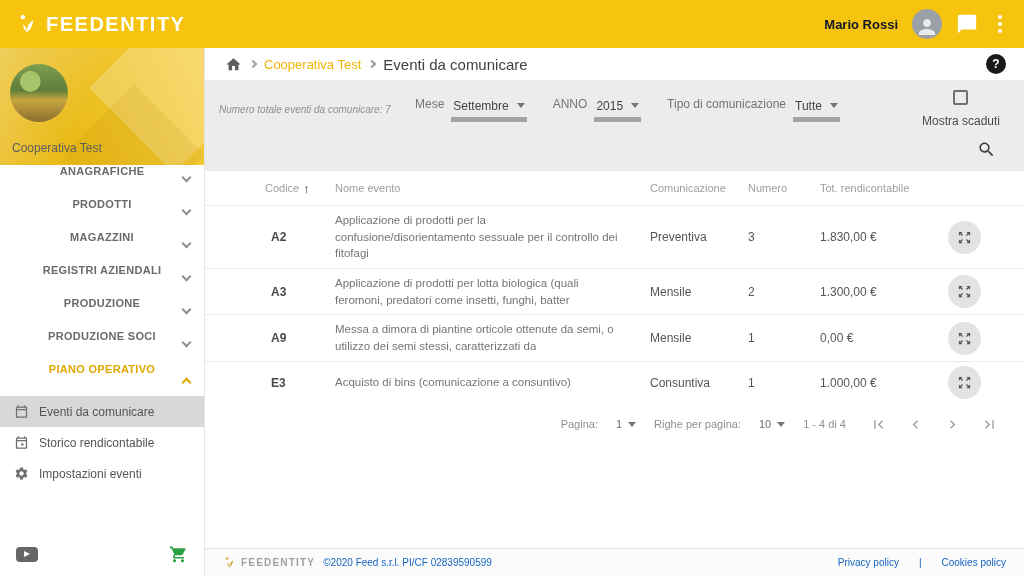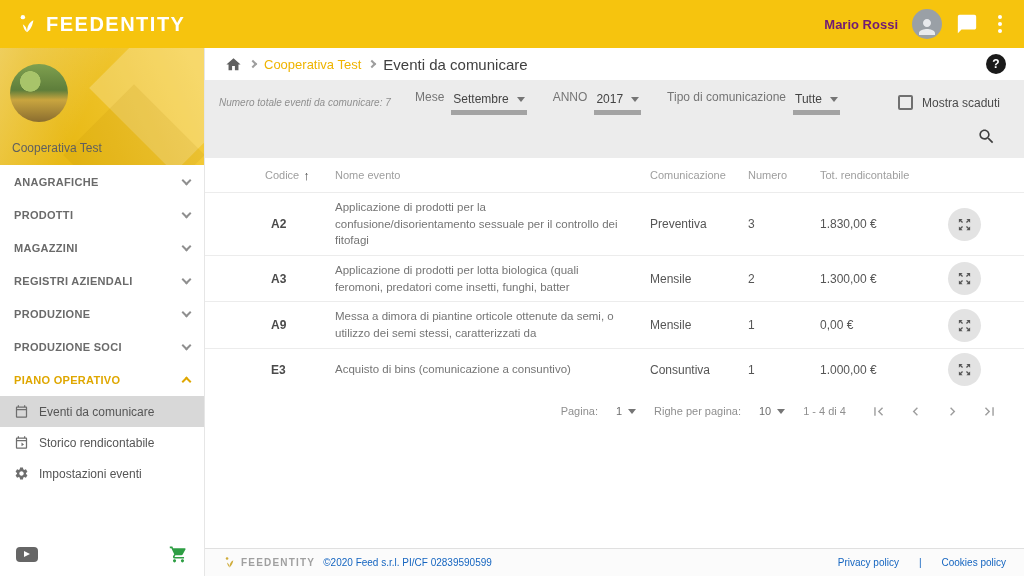--- a/index.html
+++ b/index.html
@@ -5,21 +5,21 @@
   * { margin:0; padding:0; box-sizing:border-box; }
   html,body { width:1024px; height:576px; font-family:"Liberation Sans","DejaVu Sans",sans-serif; background:#fff; overflow:hidden; }
   .app { position:relative; width:1024px; height:576px; display:flex; flex-direction:column; }
 
   
   .topbar { height:48px; background:#f6c40e; display:flex; align-items:center; padding:0 16px; flex:0 0 auto; }
   .brand { display:flex; align-items:center; gap:8px; color:#fff; }
   .brand svg { width:22px; height:22px; fill:#fff; }
   .brand-text { font-size:20px; font-weight:700; letter-spacing:1.5px; color:#fff; }
   .topbar-right { margin-left:auto; display:flex; align-items:center; gap:14px; }
-  .user-name { color:#701a75; font-size:13px; font-weight:700; }
+  .user-name { color:#0f172a; font-size:13px; font-weight:700; }
   .avatar { width:30px; height:30px; border-radius:50%; background:#9aa0a6; display:flex; align-items:flex-end; justify-content:center; overflow:hidden; }
   .avatar svg { width:24px; height:24px; fill:#e8eaed; }
   .chat-icon svg { width:22px; height:22px; fill:#fff; display:block; }
   .dots { display:flex; flex-direction:column; gap:3px; padding:2px 6px; cursor:pointer; }
   .dots i { width:4px; height:4px; border-radius:50%; background:#fff; display:block; }
 
   .body { display:flex; flex:1 1 auto; min-height:0; }
 
   
   .sidebar { width:205px; flex:0 0 205px; background:#fff; display:flex; flex-direction:column; border-right:1px solid #e6e6e6; }
@@ -28,21 +28,21 @@
       linear-gradient(245deg, rgba(255,255,255,.18) 5%, rgba(140,100,0,.10) 70%),
       #f3c318; flex:0 0 auto; overflow:hidden; }
   .side-photo:before { content:""; position:absolute; right:-30px; top:-20px; width:120px; height:120px; background:rgba(255,255,255,.22); transform:rotate(45deg); }
   .side-photo:after { content:""; position:absolute; right:20px; bottom:-40px; width:100px; height:100px; background:rgba(180,130,0,.12); transform:rotate(45deg); }
   .photo-circle { position:absolute; left:10px; top:16px; width:58px; height:58px; border-radius:50%;
       background: radial-gradient(circle at 35% 30%, #a8c46a 0 18%, transparent 19%),
       linear-gradient(180deg,#7fa04f 0%, #5e7e3b 45%, #c9a53f 62%, #8a6d2f 100%); z-index:2; }
   .company { position:absolute; left:12px; bottom:10px; font-size:12px; color:#5f5f5f; z-index:2; }
 
   .side-menu { flex:1 1 auto; overflow:hidden; }
-  .menu-item { height:33px; display:flex; align-items:center; padding:0 14px; cursor:pointer; }
+  .menu-item { height:33px; display:flex; align-items:center; padding:0 14px; cursor:pointer;flex-direction:column; }
   .menu-item .label { font-size:11px; font-weight:700; color:#6a6a6a; letter-spacing:.3px; }
   .menu-item .chev { margin-left:auto; }
   .chev { width:7px; height:7px; border-right:2px solid #8f8f8f; border-bottom:2px solid #8f8f8f; transform:rotate(45deg); margin-top:-3px; }
   .chev.up { transform:rotate(-135deg); margin-top:4px; }
   .menu-item.active .label { color:#dfa700; }
   .menu-item.active .chev { border-color:#dfa700; }
 
   .submenu-item { height:31px; display:flex; align-items:center; padding:0 14px; gap:10px; cursor:pointer; }
   .submenu-item svg { width:15px; height:15px; fill:#6e6e6e; flex:0 0 auto; }
   .submenu-item .sublabel { font-size:12px; color:#555; }
@@ -65,21 +65,21 @@
   .help-circle { margin-left:auto; width:20px; height:20px; border-radius:50%; background:#1a1a1a; color:#fff; font-size:12px; font-weight:700; display:flex; align-items:center; justify-content:center; cursor:pointer; }
 
   .filterbar { background:#ececec; padding:10px 24px 6px 14px; flex:0 0 auto; }
   .filter-row { display:flex; align-items:center; }
   .summary { width:196px; font-size:10px; font-style:italic; color:#8f8f8f; line-height:1.7; flex:0 0 auto; }
   .fgroup { display:flex; align-items:flex-start; gap:7px; margin-right:26px; }
   .flabel { font-size:12px; color:#757575; }
   .fvalue-wrap { display:flex; align-items:center; gap:8px; border-bottom:5px solid #a3a3a3; padding:2px 2px 4px 2px; cursor:pointer; }
   .fvalue { font-size:12px; color:#444; }
   .caret { width:0; height:0; border-left:4px solid transparent; border-right:4px solid transparent; border-top:5px solid #757575; }
-  .check-group { margin-left:auto; display:flex; align-items:center; gap:9px; cursor:pointer; }
+  .check-group { margin-left:auto; display:flex; align-items:center; gap:9px; cursor:pointer;flex-direction:column; }
   .checkbox { width:15px; height:15px; border:2px solid #707070; border-radius:2px; background:transparent; }
   .check-label { font-size:12px; color:#4a4a4a; }
   .search-row { display:flex; justify-content:flex-end; padding:12px 4px 6px 0; }
   .search-row svg { width:19px; height:19px; fill:#3f3f3f; cursor:pointer; }
 
   .content { flex:1 1 auto; min-height:0; }
   .tgrid { display:grid; grid-template-columns:70px minmax(0,1fr) 98px 72px 112px 64px; padding-left:60px; padding-right:28px; align-items:center; }
   .thead { height:34px; }
   .thead > div { font-size:11px; color:#9e9e9e; display:flex; align-items:center; gap:4px; }
   .sort-arrow { font-size:13px; color:#3c3c3c; font-weight:700; cursor:pointer; }
@@ -228,21 +228,21 @@
           <div class="fgroup">
             <span class="flabel">Mese</span>
             <span class="fvalue-wrap">
               <span class="fvalue">Settembre</span>
               <span class="caret"></span>
             </span>
           </div>
           <div class="fgroup">
             <span class="flabel">ANNO</span>
             <span class="fvalue-wrap">
-              <span class="fvalue">2017</span>
+              <span class="fvalue">2015</span>
               <span class="caret"></span>
             </span>
           </div>
           <div class="fgroup">
             <span class="flabel">Tipo di comunicazione</span>
             <span class="fvalue-wrap">
               <span class="fvalue">Tutte</span>
               <span class="caret"></span>
             </span>
           </div>

